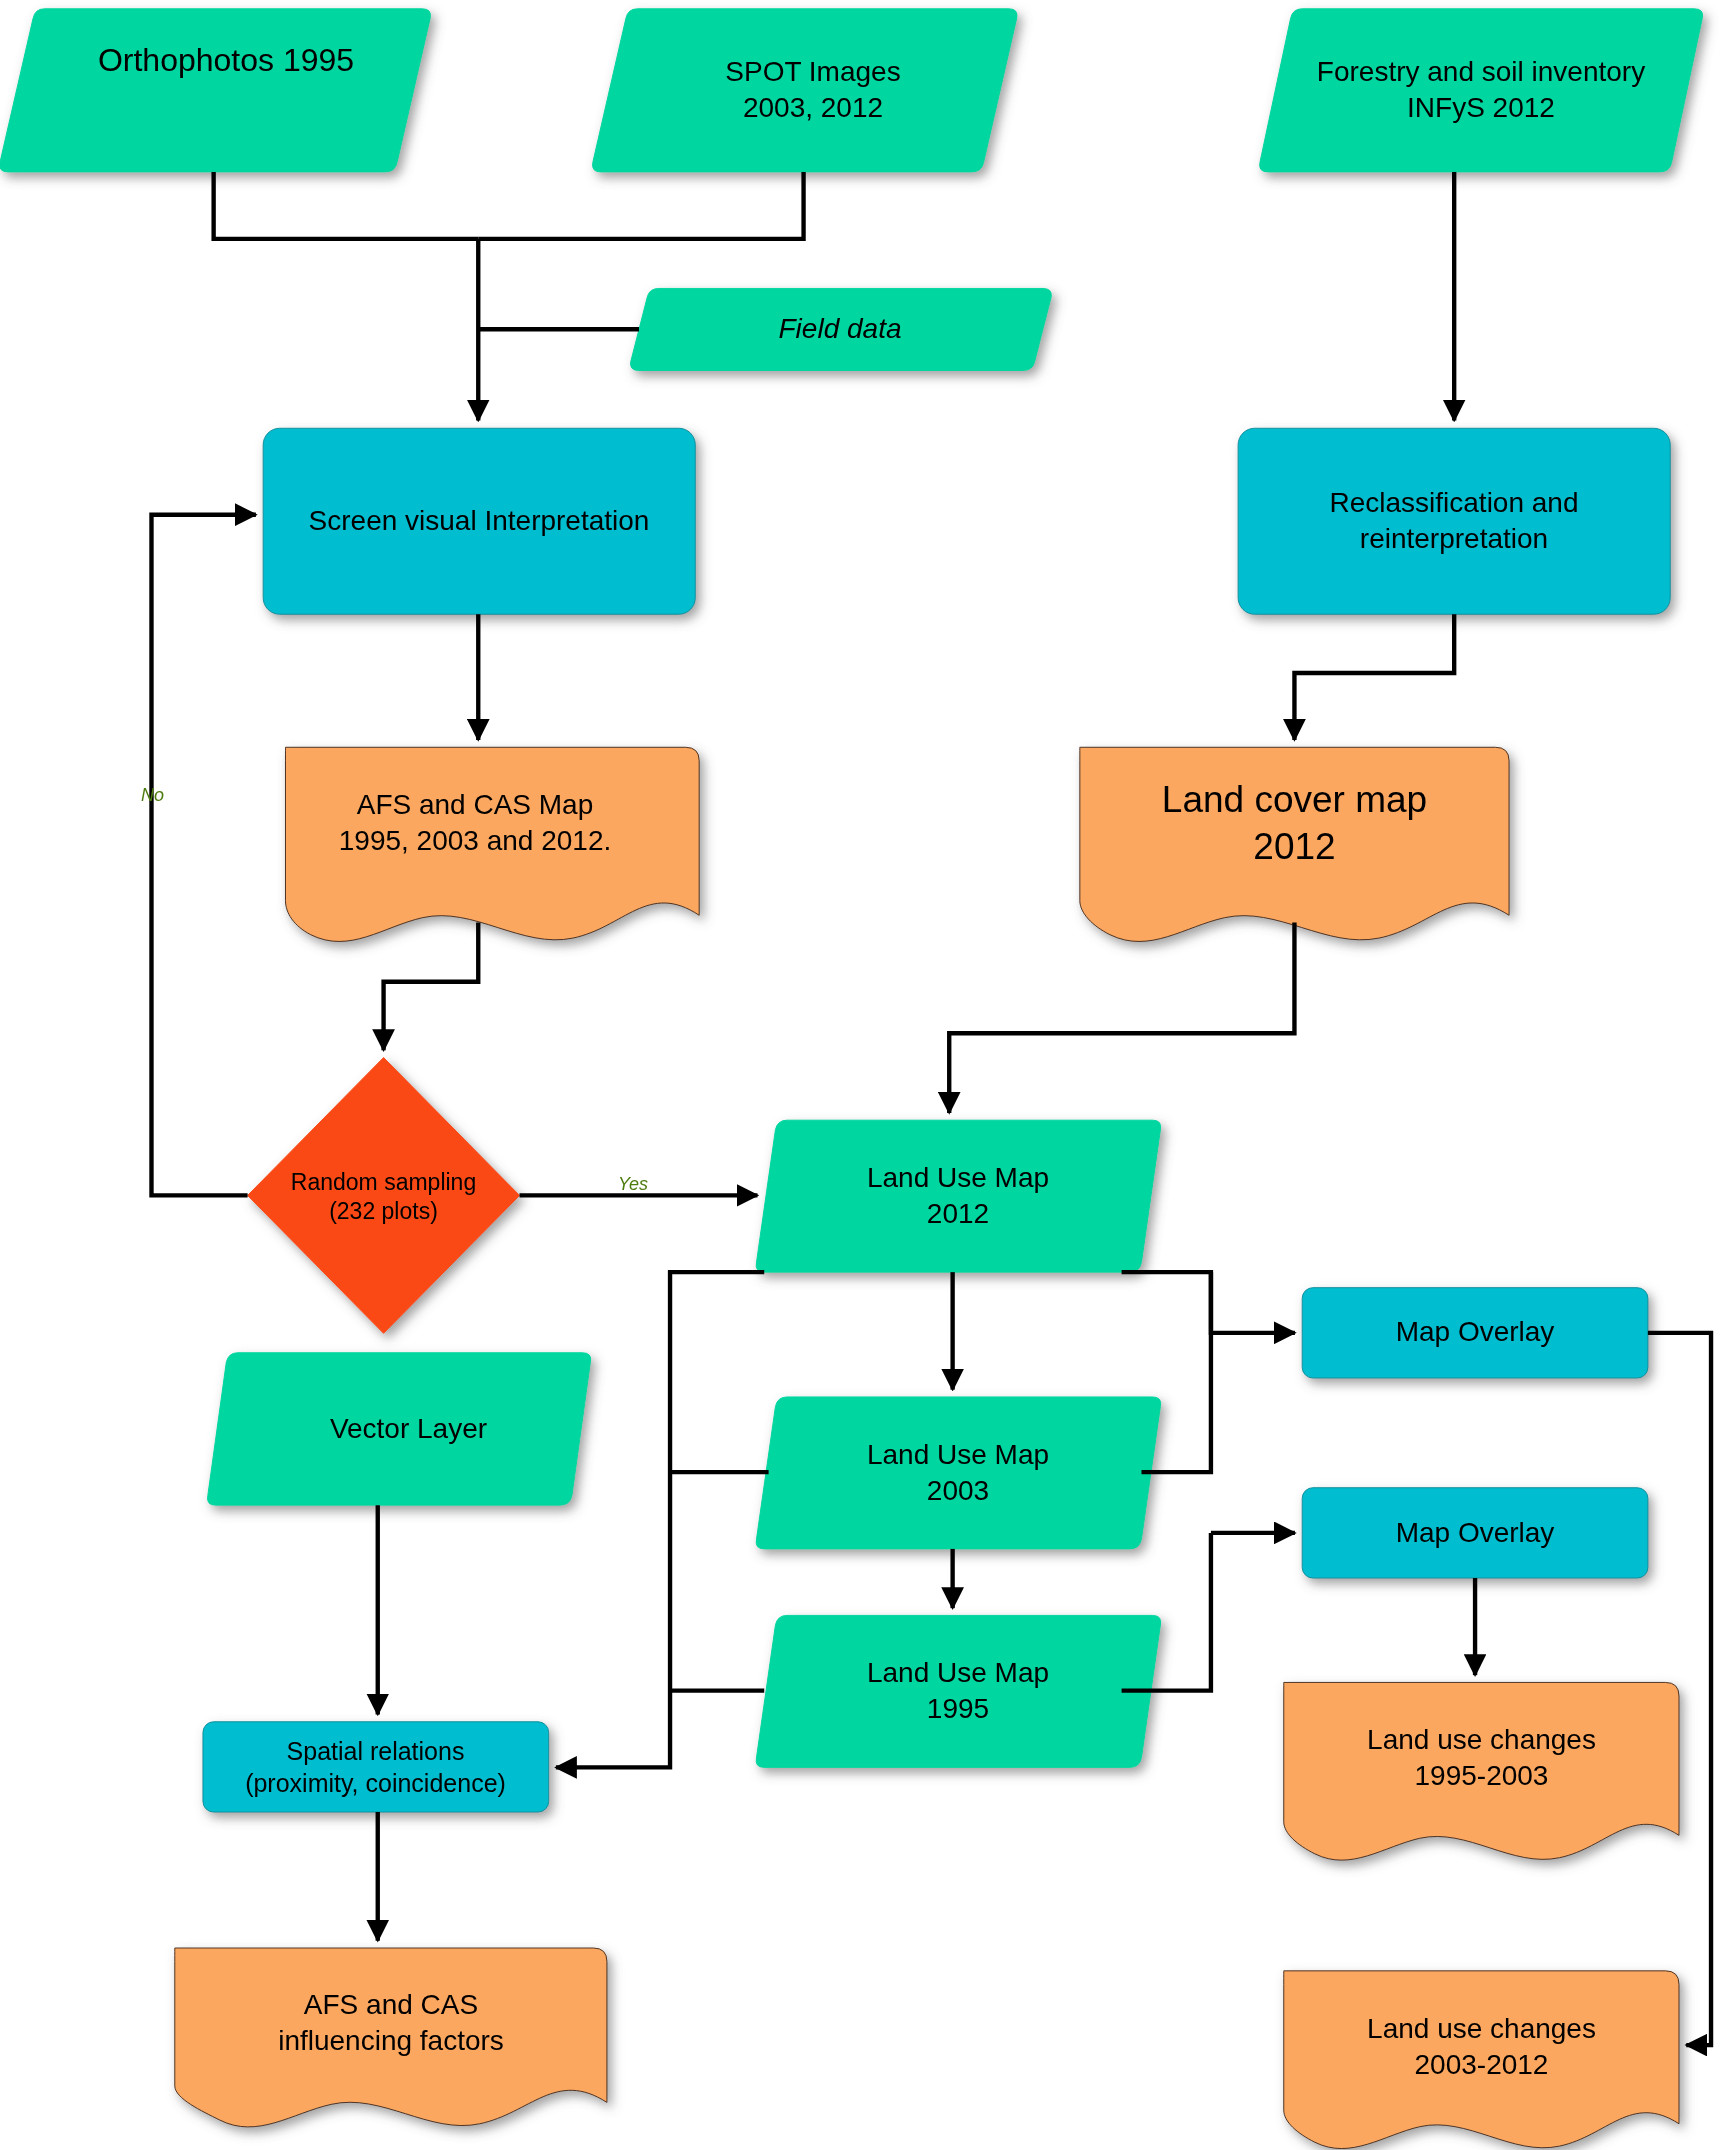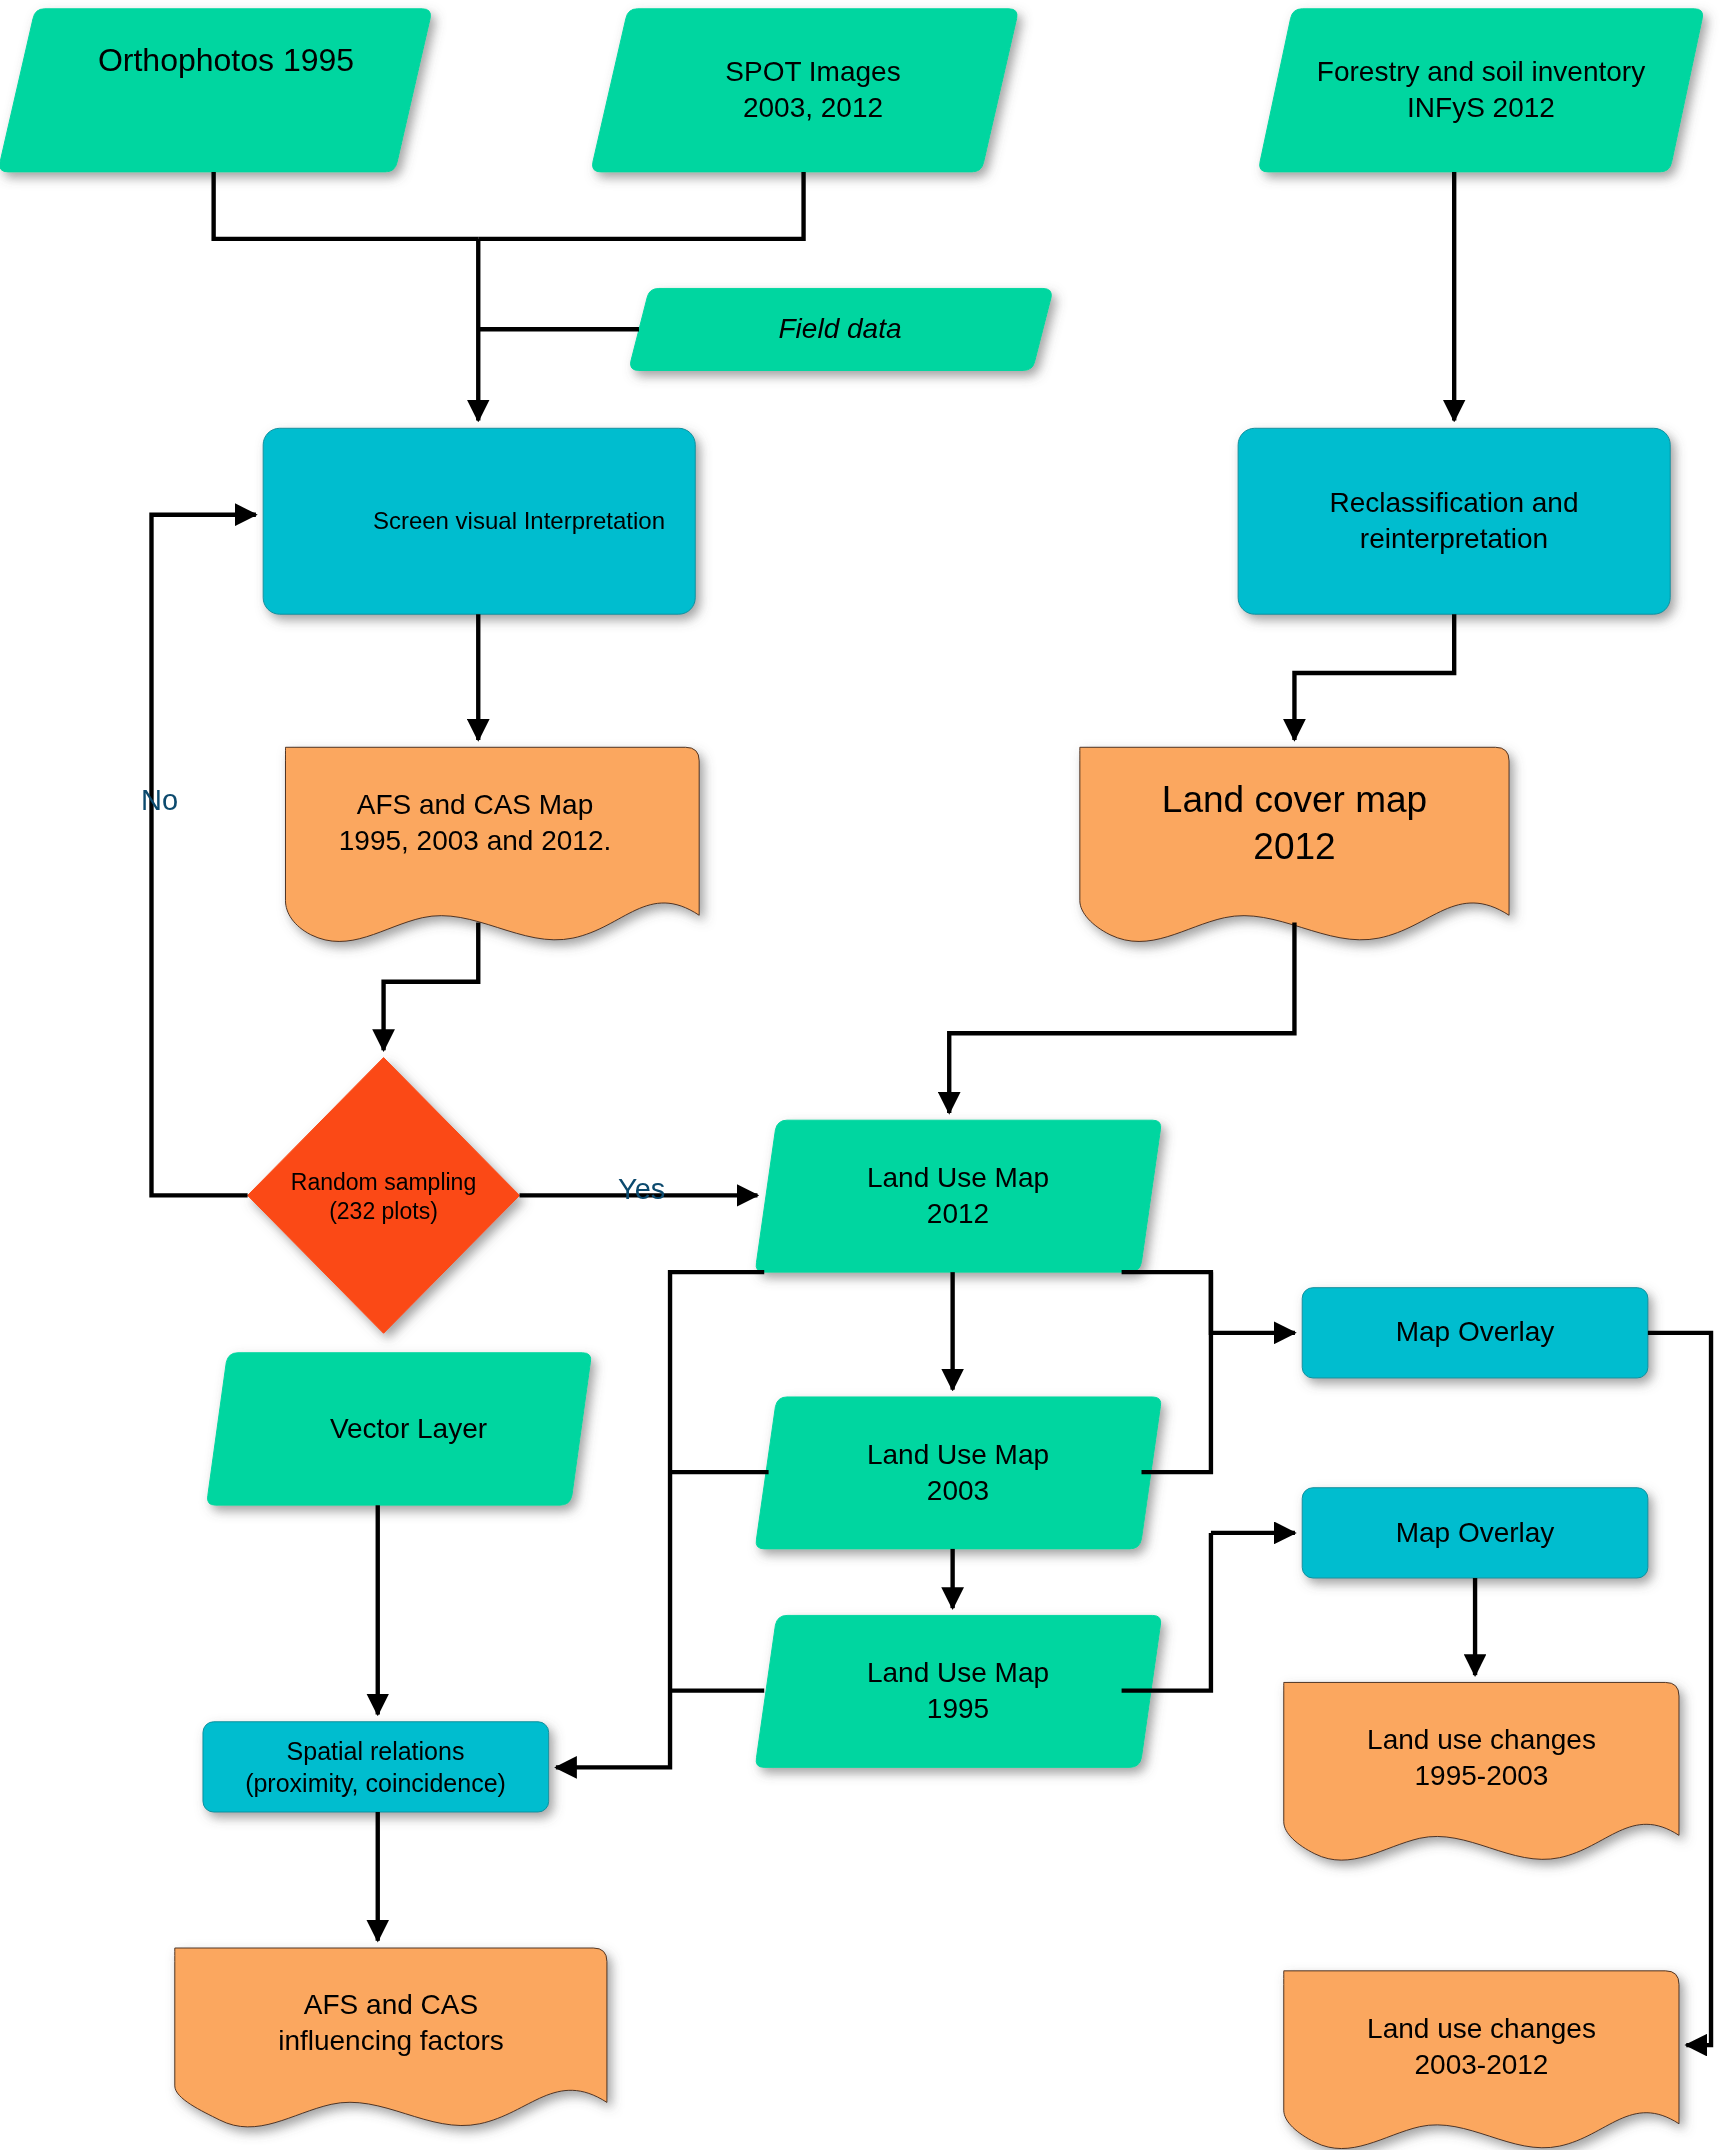--- a/index.html
+++ b/index.html
@@ -31,24 +31,25 @@
     justify-content: center;
     text-align: center;
     color: #000000;
     font-family: "Liberation Sans", sans-serif;
     line-height: 1.28;
     white-space: pre-line;
     pointer-events: none;
   }
   .edge-label {
     position: absolute;
-    color: #0c4a6e;
+    color: #4d7c0f;
     font-family: "Liberation Sans", sans-serif;
-    font-size: 29px;
+    font-size: 18px;
     line-height: 1;
+    font-style: italic;
   }
 </style>
 </head>
 <body>
 
 <div id="flow-root">
 
   <svg id="flow-svg" viewBox="0 0 3561 4430">
     <defs>
       <marker id="arrow" viewBox="0 0 10 10" refX="9.2" refY="5" markerWidth="5.2" markerHeight="5.2" orient="auto-start-reverse">
@@ -177,21 +178,21 @@
   <div class="node-label" style="left:34px; top:2px; width:384px; height:116px; font-size:32px;">Orthophotos 1995</div>
 
   <div class="node-label" style="left:626px; top:8.7px; width:374px; height:163px; font-size:28px;">SPOT Images
 2003, 2012</div>
 
   <div class="node-label" style="left:1272px; top:8.7px; width:418px; height:163px; font-size:28px;">Forestry and soil inventory
 INFyS 2012</div>
 
   <div class="node-label" style="left:636px; top:288px; width:408px; height:82px; font-size:28px;font-style:italic;">Field data</div>
 
-  <div class="node-label" style="left:263px; top:428px; width:432px; height:186px; font-size:24px;padding-left:40px;">Screen visual Interpretation</div>
+  <div class="node-label" style="left:263px; top:428px; width:432px; height:186px; font-size:28px;">Screen visual Interpretation</div>
 
   <div class="node-label" style="left:1238px; top:428px; width:432px; height:186px; font-size:28px;">Reclassification and
 reinterpretation</div>
 
   <div class="node-label" style="left:285px; top:755px; width:332px; height:136px; font-size:28px;padding-left:24px;">AFS and CAS Map
 1995, 2003 and 2012.</div>
 
   <div class="node-label" style="left:1080px; top:755px; width:429px; height:136px; font-size:37px;">Land cover map
 2012</div>
 

